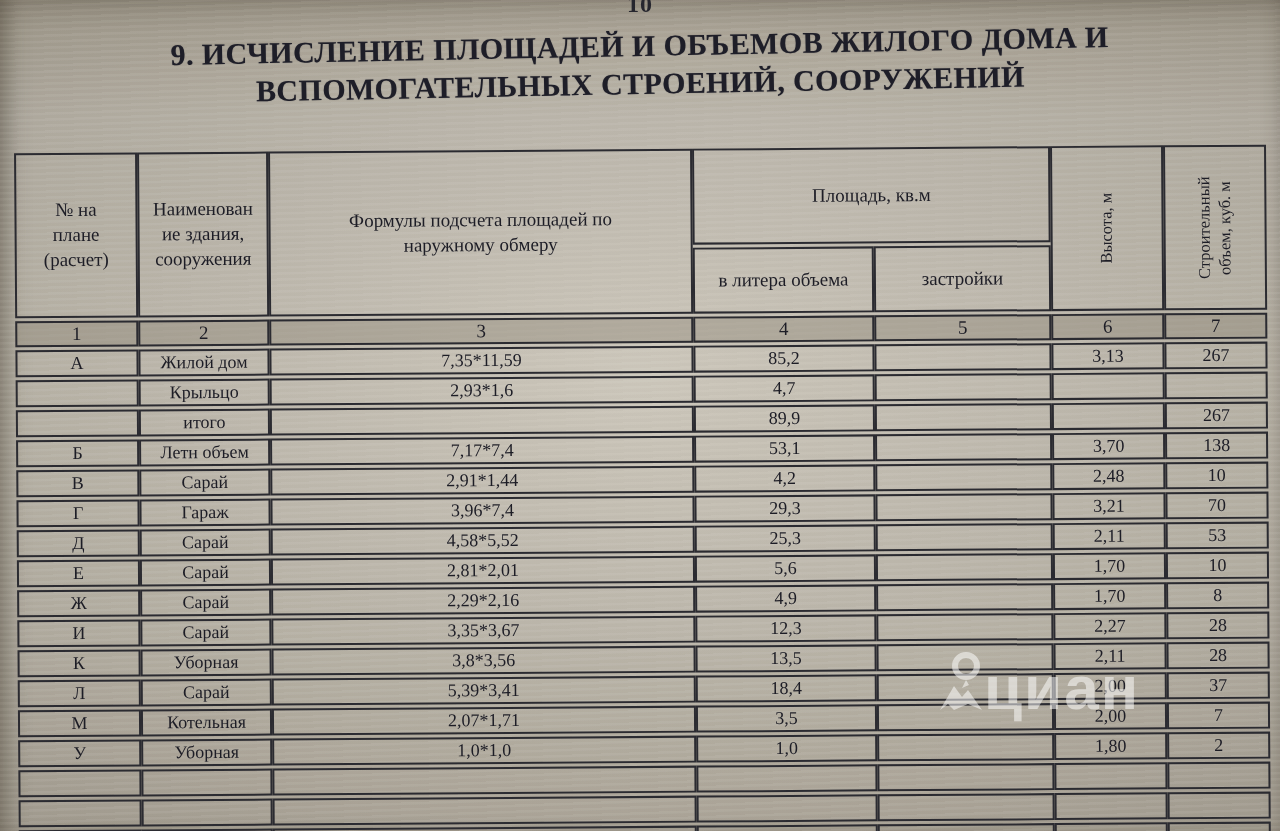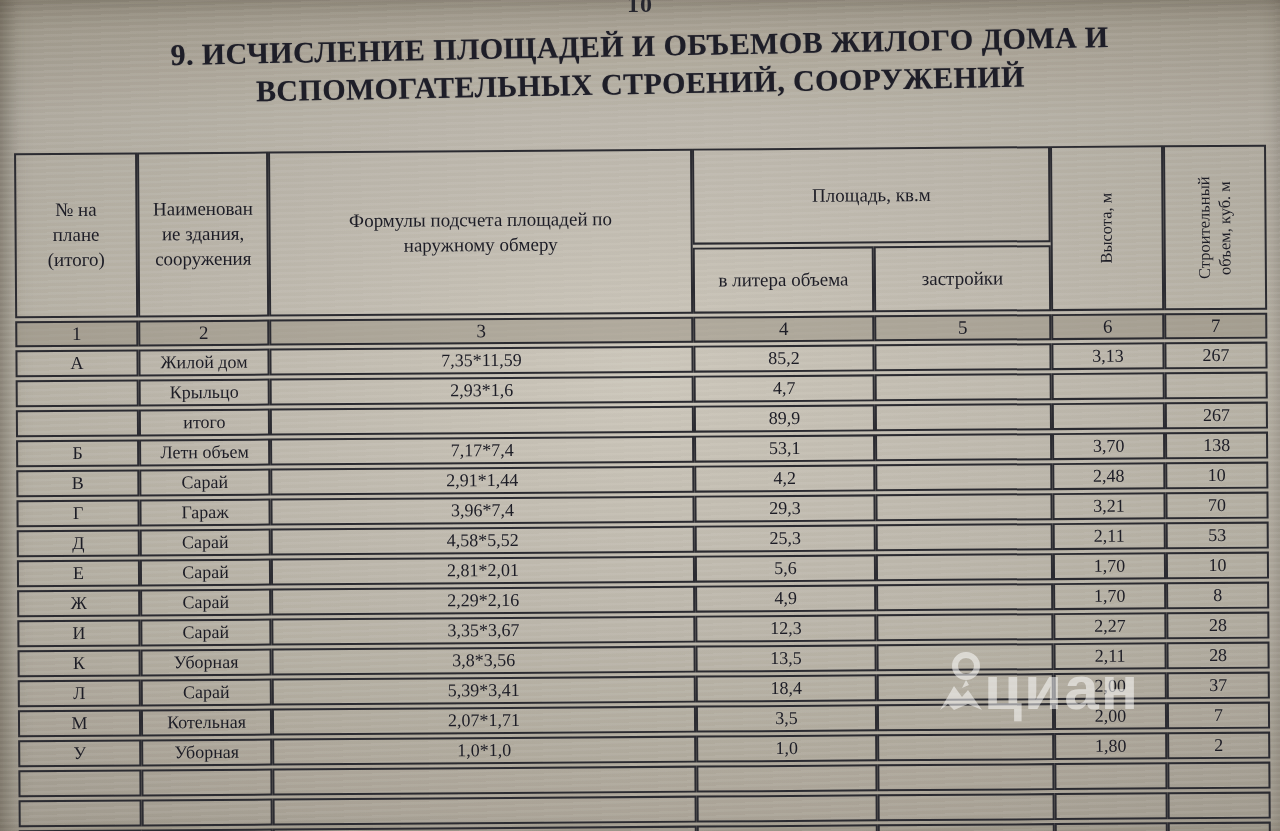--- a/index.html
+++ b/index.html
@@ -61,21 +61,21 @@
       <col style="width:181px">
         <col style="width:177px">
         <col style="width:113px">
         <col style="width:103px">
     </colgroup>
     <thead>
       <tr class="tier1">
         <th rowspan="2" class="span2">
           <div>№ на</div>
           <div>плане</div>
-          <div>(итого)</div>
+          <div>(расчет)</div>
         </th>
         <th rowspan="2" class="span2">
           <div>Наименован</div>
           <div>ие здания,</div>
           <div>сооружения</div>
         </th>
         <th rowspan="2" class="span2">
           <div class="hdr-inner" style="width:330px">Формулы подсчета площадей по наружному обмеру</div>
         </th>
         <th colspan="2">

